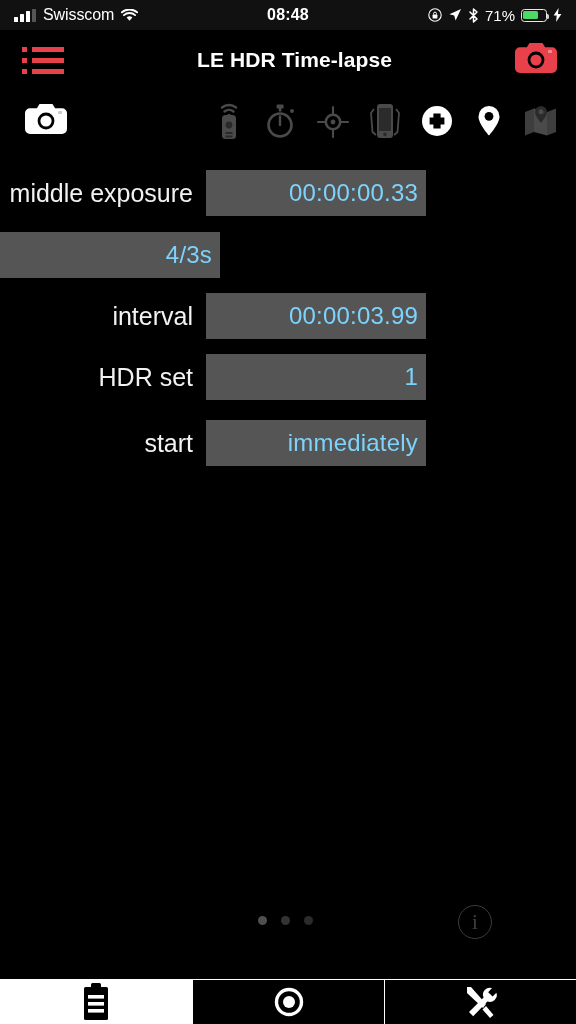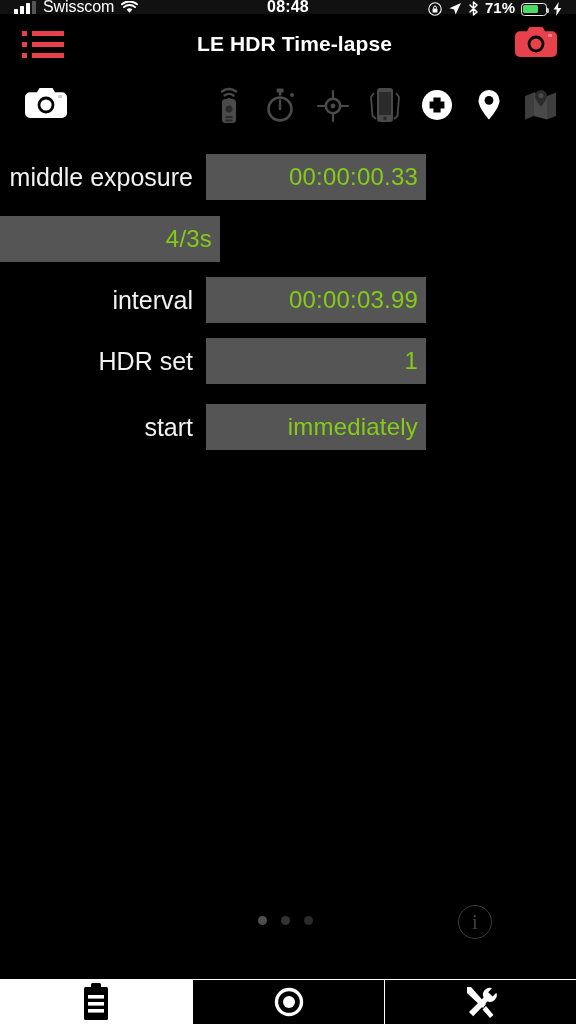--- a/index.html
+++ b/index.html
@@ -19,21 +19,21 @@
     width: 576px;
     height: 1024px;
     position: relative;
     background: #000;
     display: flex;
     flex-direction: column;
   }
 
   
   .statusbar {
-    height: 14px;
+    height: 30px;
     background: #111112;
     display: flex;
     align-items: center;
     position: relative;
     flex: 0 0 auto;
     padding: 0 14px;
     box-sizing: border-box;
   }
   .sb-left {
     display: flex;
@@ -65,25 +65,24 @@
     position: absolute;
     left: 0; right: 0;
     text-align: center;
     font-size: 16px;
     font-weight: bold;
     letter-spacing: 0.2px;
   }
   .sb-right {
     margin-left: auto;
     display: flex;
-    align-items: flex-end;
+    align-items: center;
     gap: 6px;
     position: relative;
     z-index: 2;
-    font-weight: bold;
   }
   .batt-pct {
     font-size: 15px;
     color: #fff;
   }
   .batt {
     width: 26px;
     height: 13px;
     border: 1.4px solid #e8e8e8;
     border-radius: 3.5px;
@@ -218,21 +217,21 @@
   .row-field {
     width: 220px;
     height: 46px;
     background: #555555;
     display: flex;
     align-items: center;
     justify-content: flex-end;
     padding-right: 8px;
     box-sizing: border-box;
     font-size: 24px;
-    color: #84cc16;
+    color: #7dd3fc;
     cursor: pointer;
     letter-spacing: 0.2px;
   }
 
   
   .dots {
     position: absolute;
     left: 258px;
     top: 916px;
     display: flex;

